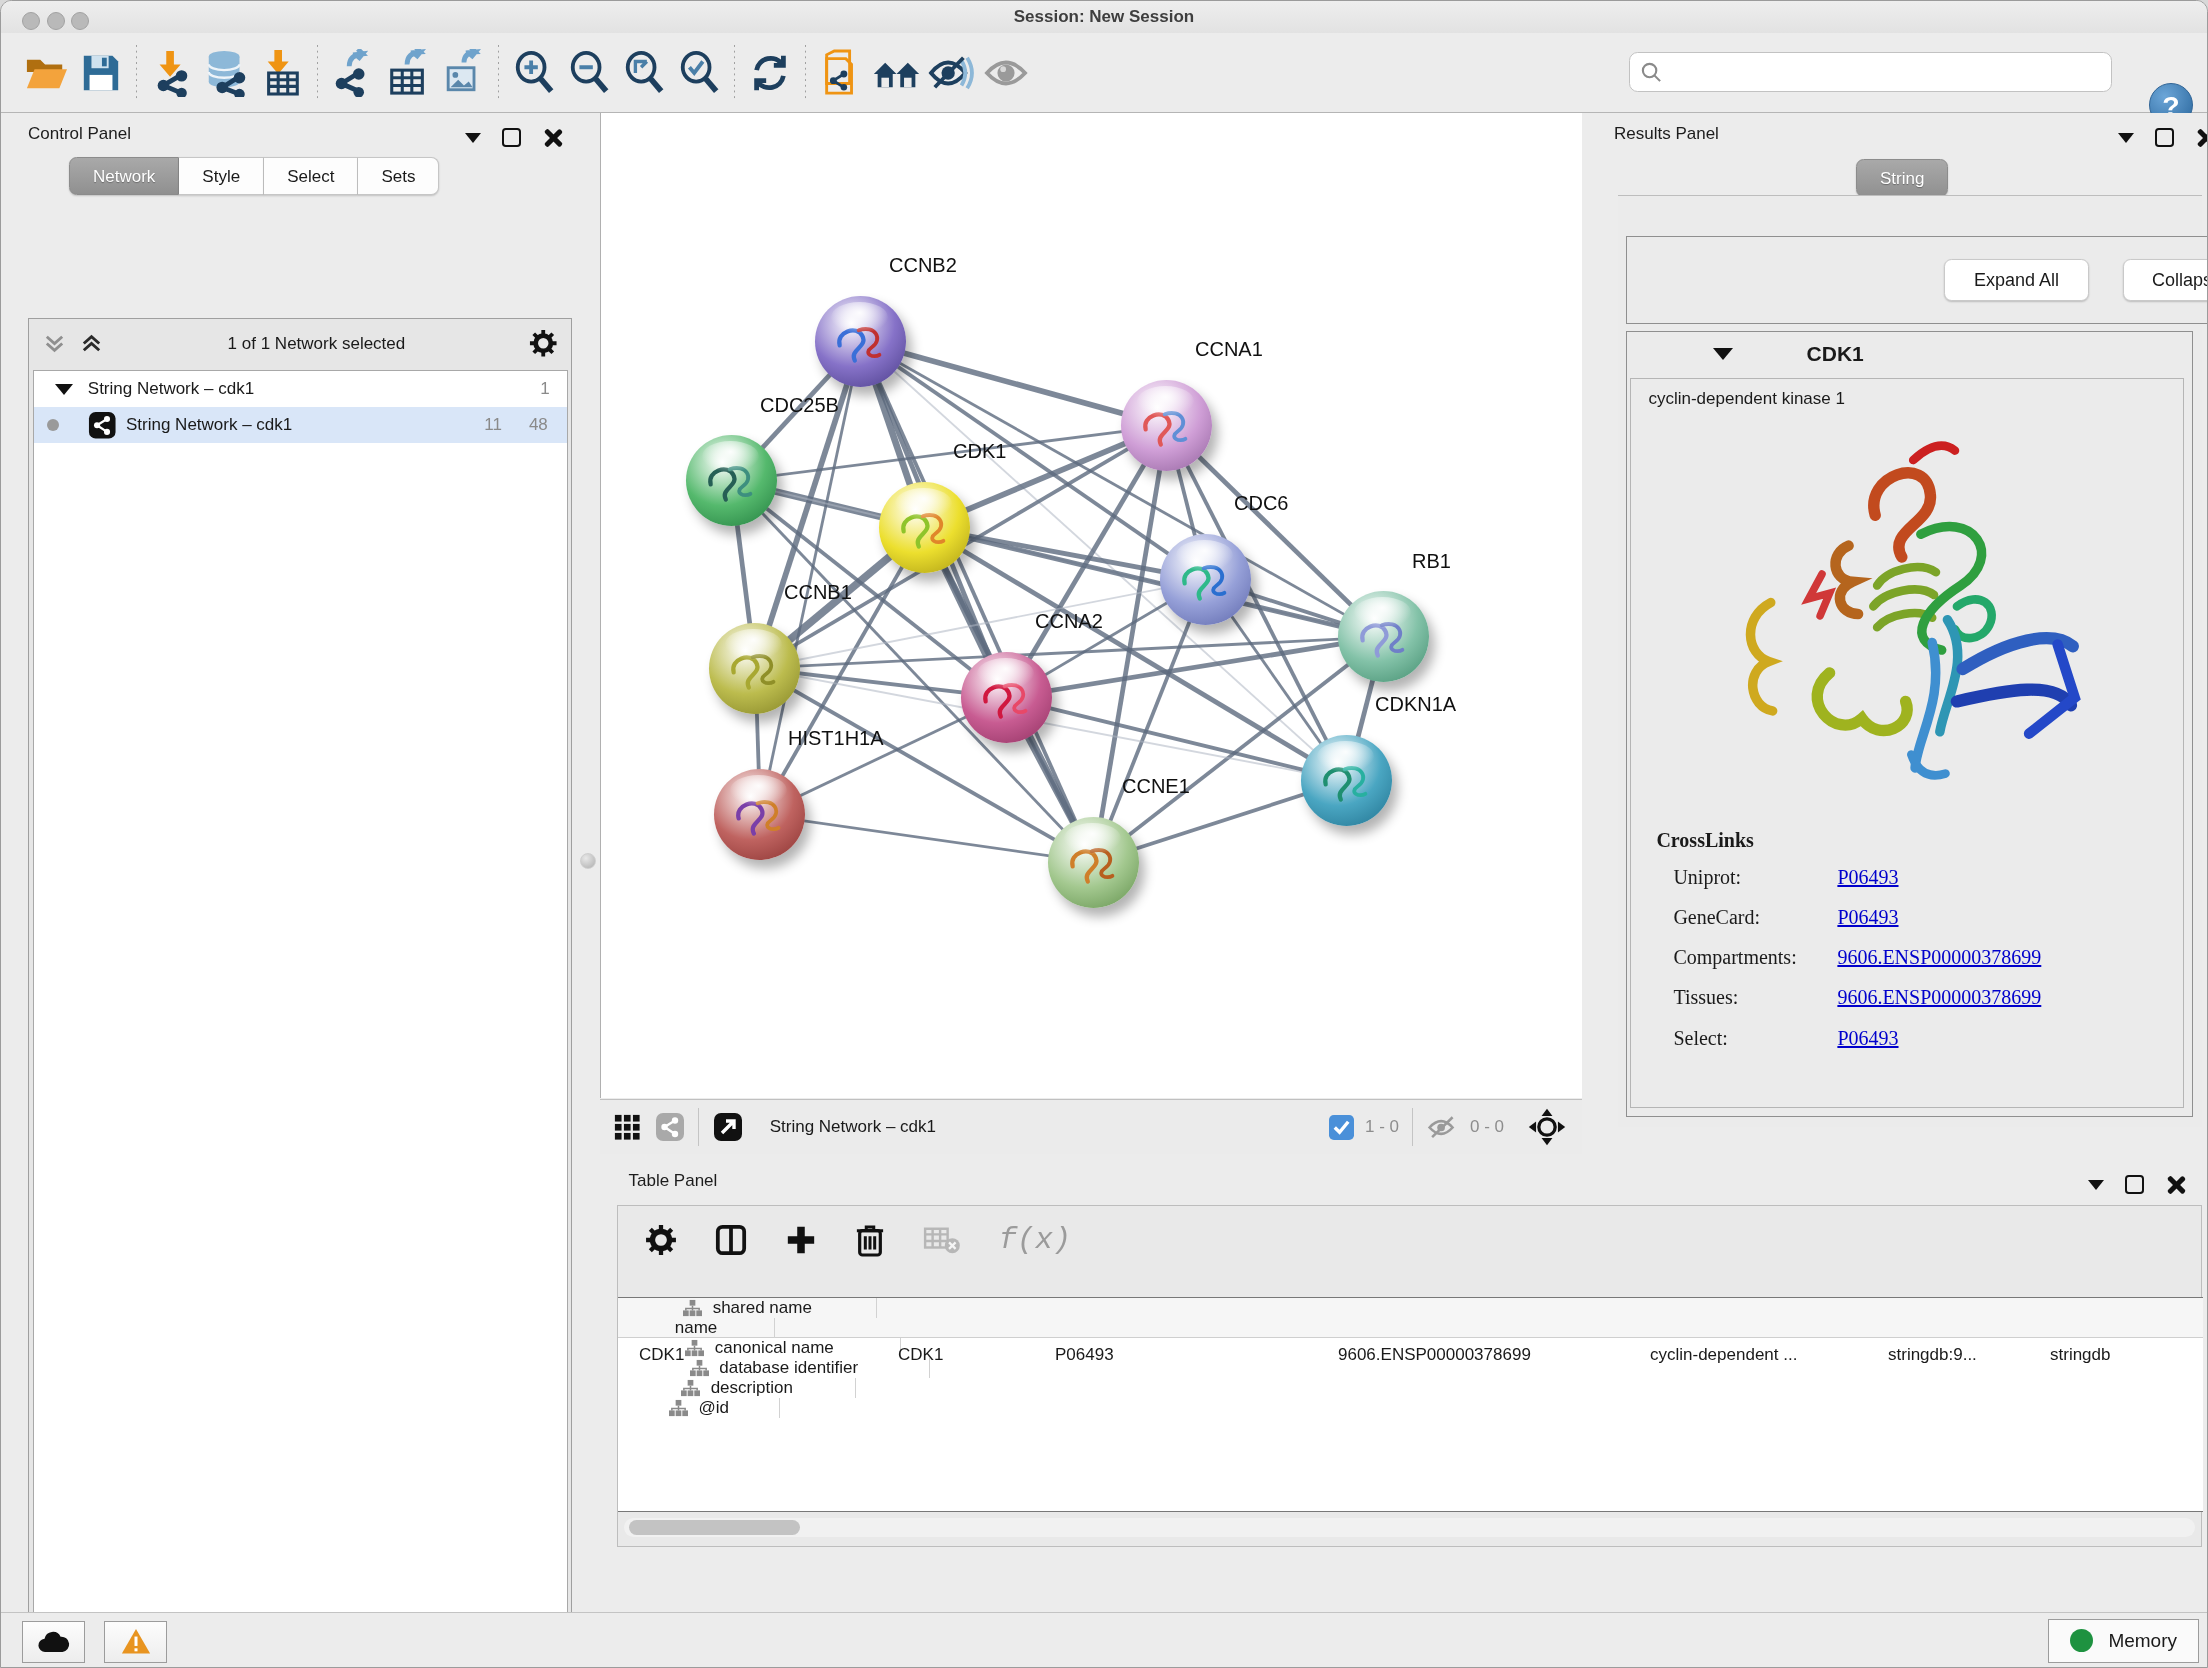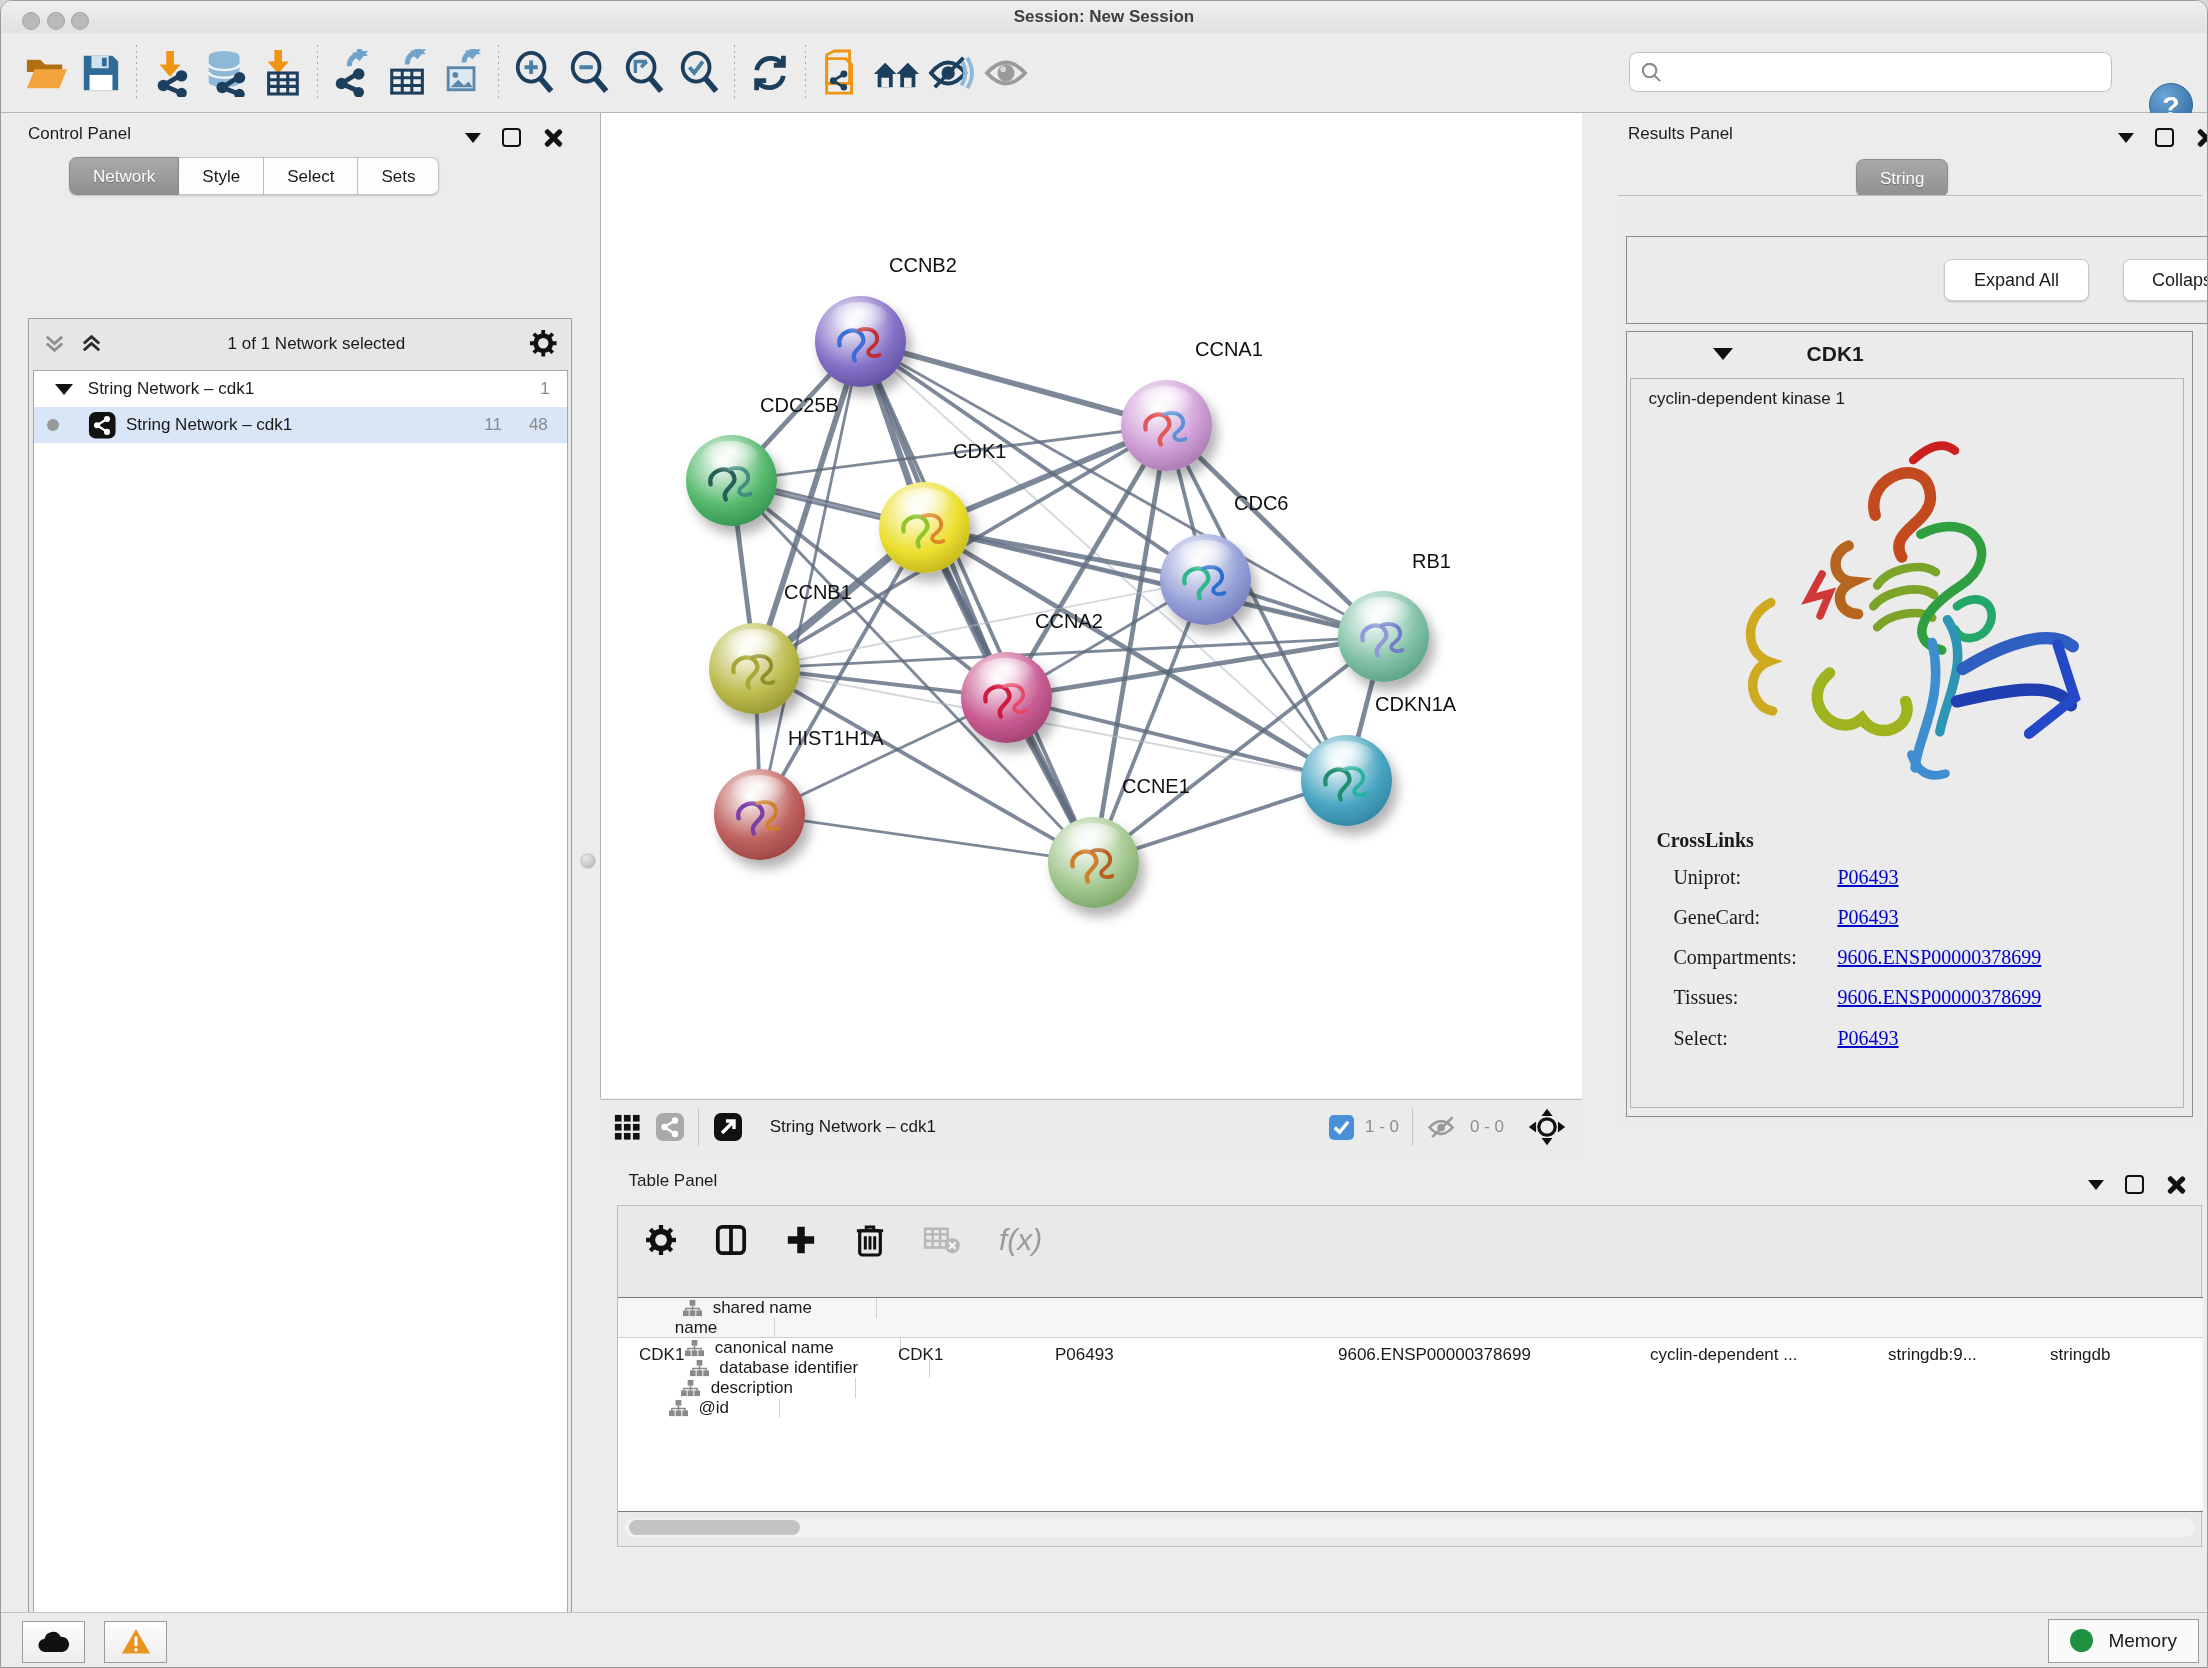--- a/index.html
+++ b/index.html
@@ -104,21 +104,21 @@
   .serifblk { font-family:"Liberation Serif", serif; font-size:20px; }
   .xl-title { font-weight:bold; padding:25px 0 5.7px 25px; }
   .xl-row { display:flex; padding:8.6px 0 8.6px 42px; }
   .xl-row .lab { width:164px; }
   .xl-row a { color:#0000cc; text-decoration:underline; }
 
   
   .tp-box { position:absolute; left:616px; top:1204px; width:1586px; height:342px;
             background:#e9e9e9; border:1px solid #bdbdbd; }
   .tp-tools { display:flex; align-items:center; gap:38px; padding:17px 0 13.3px 27px; }
-  .fx { font-family:Liberation Sans, sans-serif; font-style:italic; font-size:30px; color:#9b9b9b; }
+  .fx { font-family:Liberation Mono, monospace; font-style:italic; font-size:30px; color:#9b9b9b; }
   .tbl { position:absolute; left:0px; top:91px; width:1585px; height:215px;
          background:#fff; border:1.9px solid #787878; border-left:none; border-right:none; overflow:hidden; }
   .tblhead { display:flex; height:40px; background:#f6f6f6; border-bottom:1px solid #cfcfcf;flex-direction:column; }
   .th { display:flex; align-items:center; justify-content:center; gap:9.5px; font-size:17px;
         border-right:1px solid #d2d2d2; flex:none; }
   .tdrow { display:flex; height:34px; align-items:center; }
   .td { padding-left:21px; font-size:17px; flex:none; white-space:nowrap; overflow:hidden; }
   .hscroll { position:absolute; left:5.7px; top:312px; width:1571px; height:19px;
              background:#f1f1f1; border-radius:9.5px; }
   .hthumb { position:absolute; left:5.7px; top:1.9px; width:171px; height:15px;
@@ -582,21 +582,21 @@
           <path d="M22 2 l6 8 h-12 z"></path>
             <path d="M22 42 l6 -8 h-12 z"></path>
           <path d="M2 22 l8 -6 v12 z"></path>
             <path d="M42 22 l-8 -6 v12 z"></path>
         </g>
       </svg>
     </div>
   </div>
 
   <div style="position:absolute; left:1581px; top:112px; width:628px; height:1023px; background:#ececec;">
-    <div class="phead" style="left:46px; top:11.4px">Results Panel</div>
+    <div class="phead" style="left:32px; top:11.4px">Results Panel</div>
     <div class="pctl" style="left:536px; top:15px">
       <span class="tri-down"></span>
       <span class="sq"></span>
       <span class="xx"></span>
     </div>
     <div class="seg" style="left:274px; top:46px">
       <span class="active" style="border-radius:7.6px">String</span>
     </div>
   </div>
 

